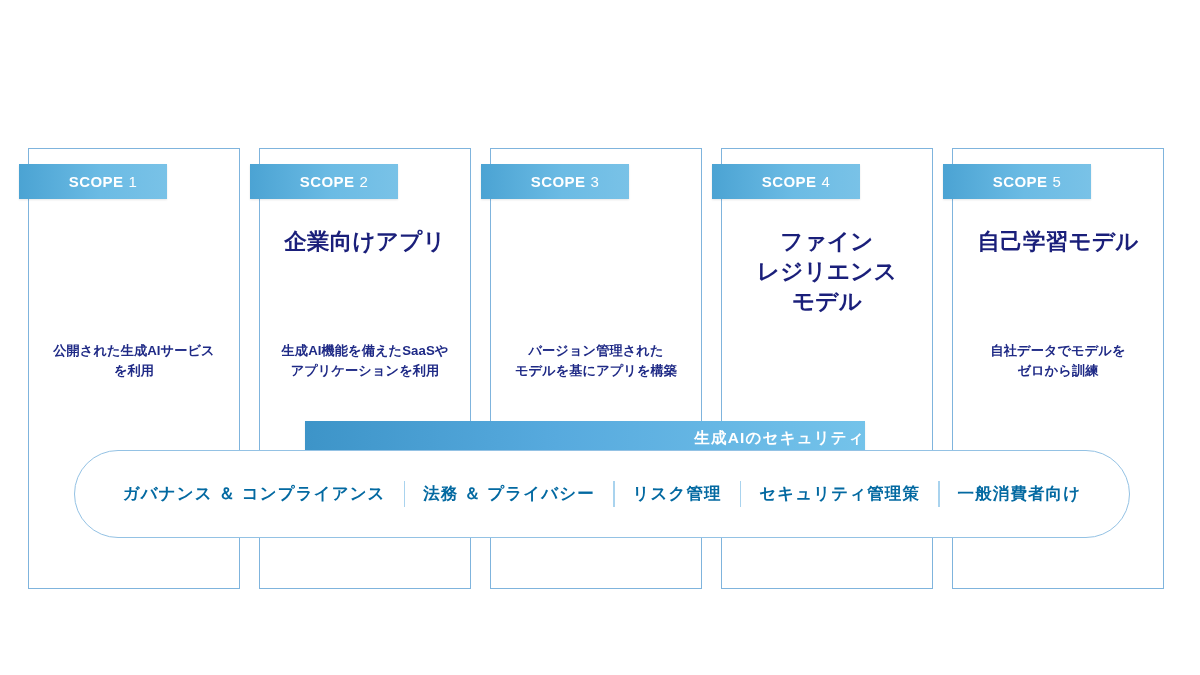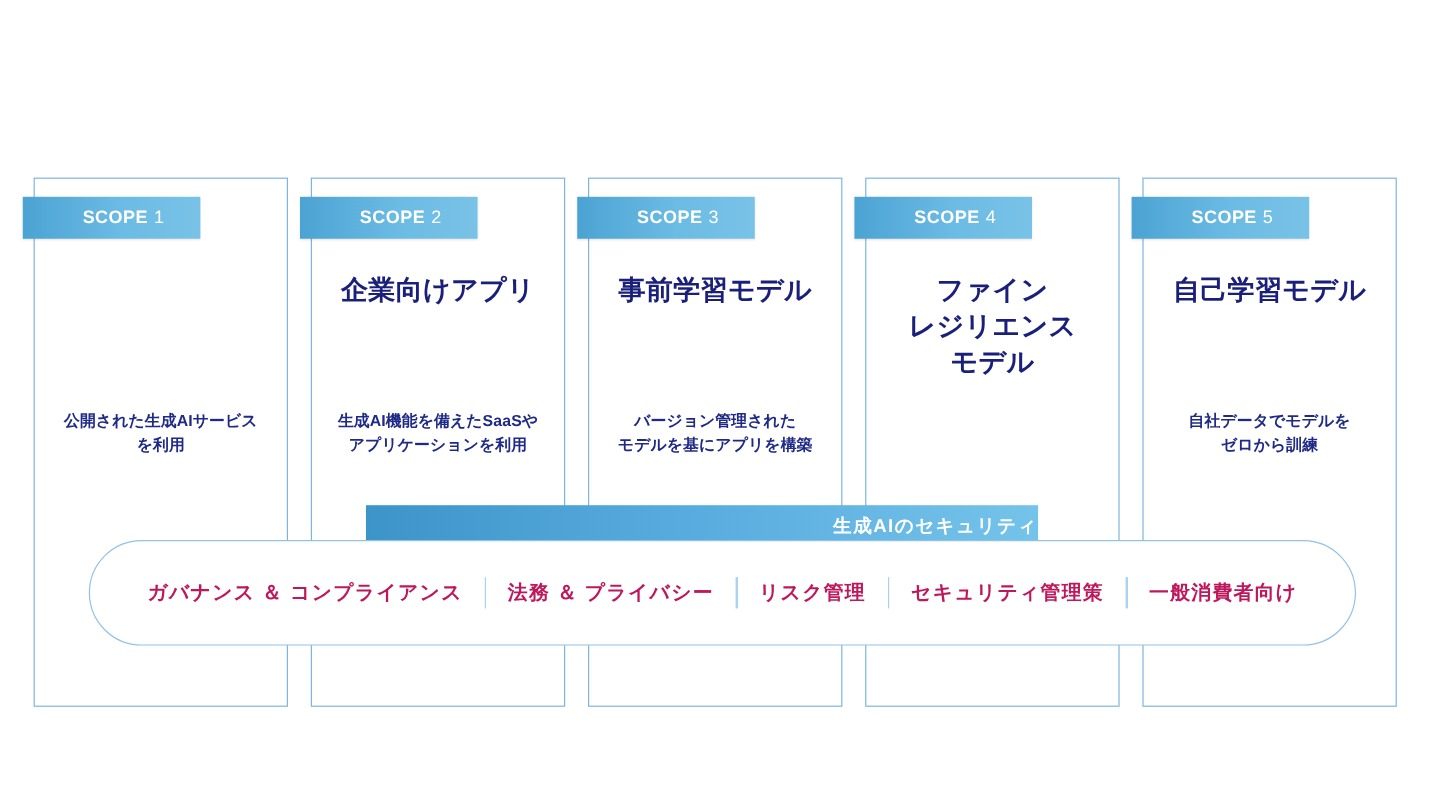--- a/index.html
+++ b/index.html
@@ -100,21 +100,21 @@
     background:#ffffff;
     border:1.4px solid #94c2e4;
     border-radius:44px;
     box-sizing:border-box;
     display:flex;
     align-items:center;
     justify-content:center;
     z-index:6;
   }
   .pill-item{
-    color:#be185d;
+    color:#0369a1;
     font-weight:bold;
     font-size:16.5px;
     letter-spacing:1.1px;
     white-space:nowrap;
     padding:0 18px;
   }
   .pill-sep{
     width:1.6px;
     height:26px;
     background:#a9d3ee;
@@ -143,21 +143,20 @@
     <div class="card-title">企業向けアプリ</div>
     <div class="card-desc">生成AI機能を備えたSaaSや
 アプリケーションを利用</div>
   </div>
 
   <div class="card card-3">
     <div class="scope-badge">
       <span class="scope-word">SCOPE</span>
         <span class="scope-num">3</span>
     </div>
-    <div class="card-title">事前学習モデル</div>
     <div class="card-desc">バージョン管理された
 モデルを基にアプリを構築</div>
   </div>
 
   <div class="card card-4">
     <div class="scope-badge">
       <span class="scope-word">SCOPE</span>
         <span class="scope-num">4</span>
     </div>
     <div class="card-title">ファイン

